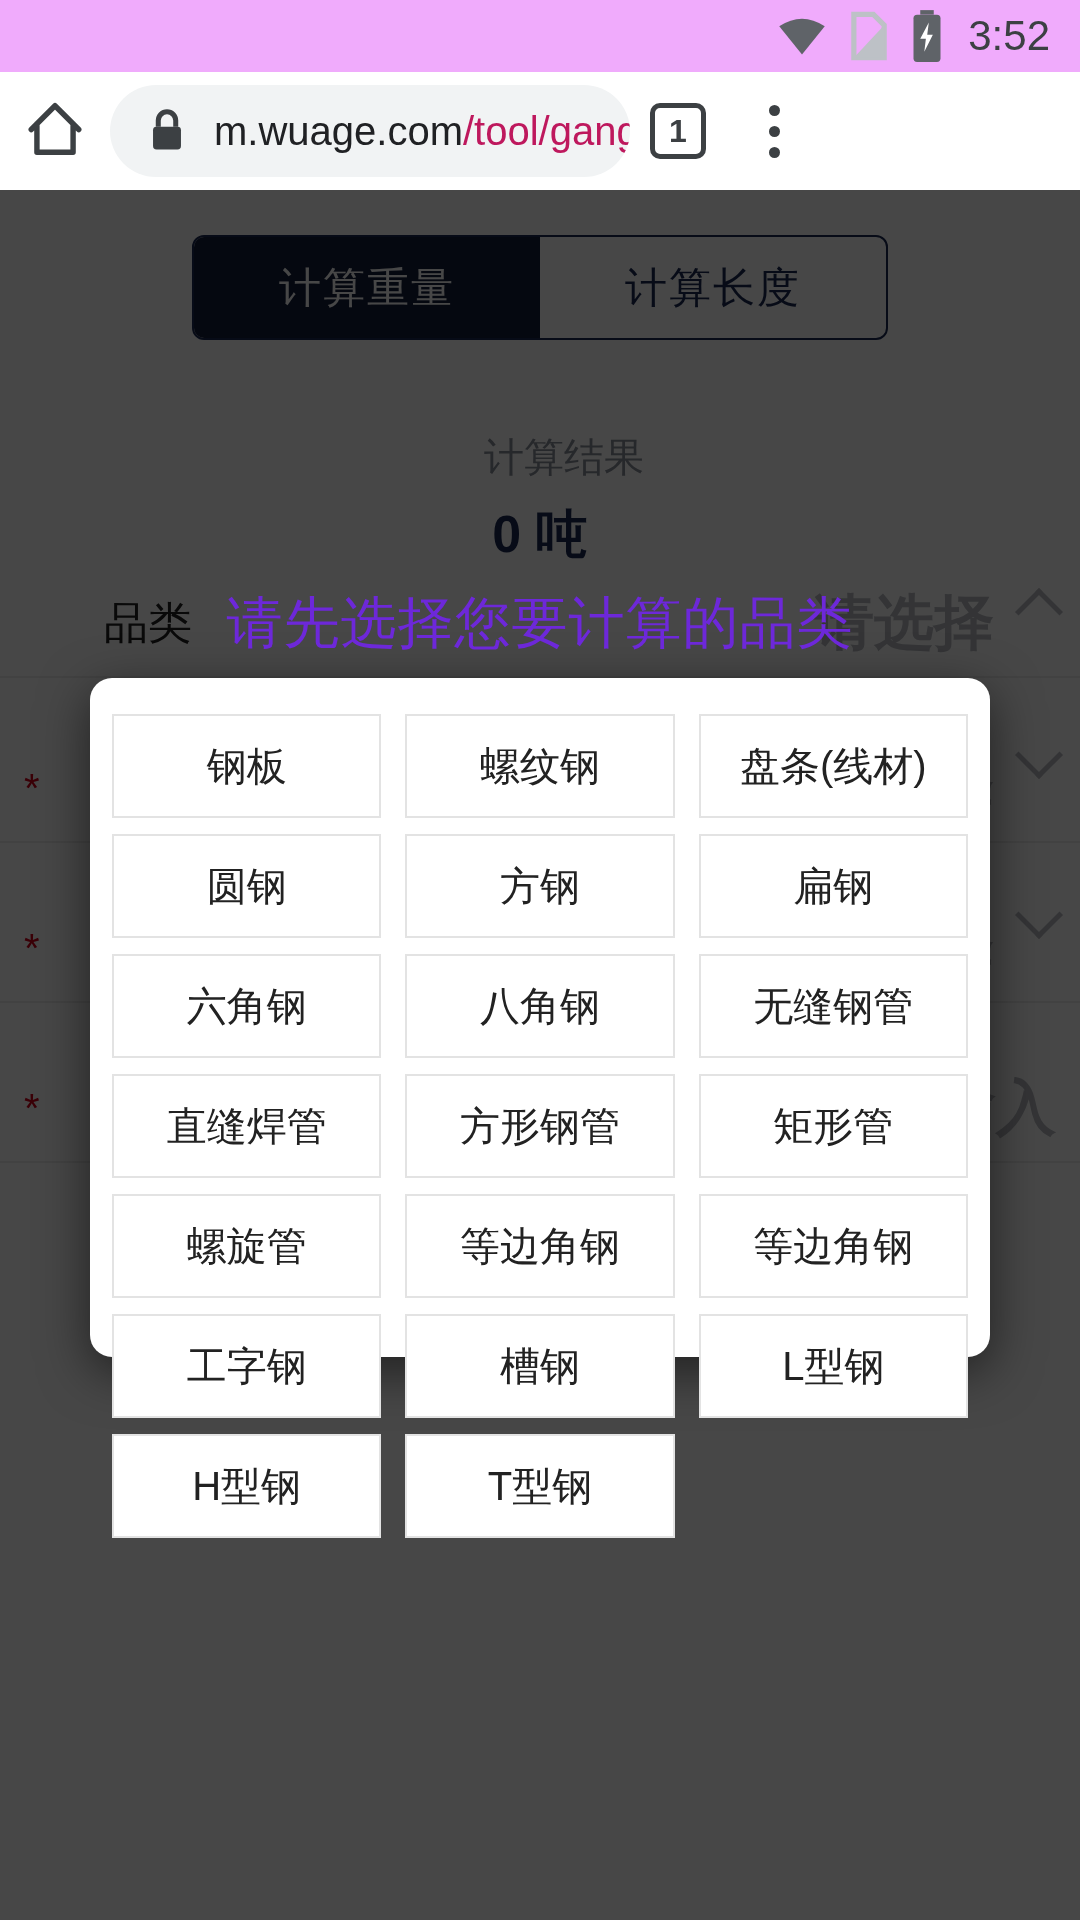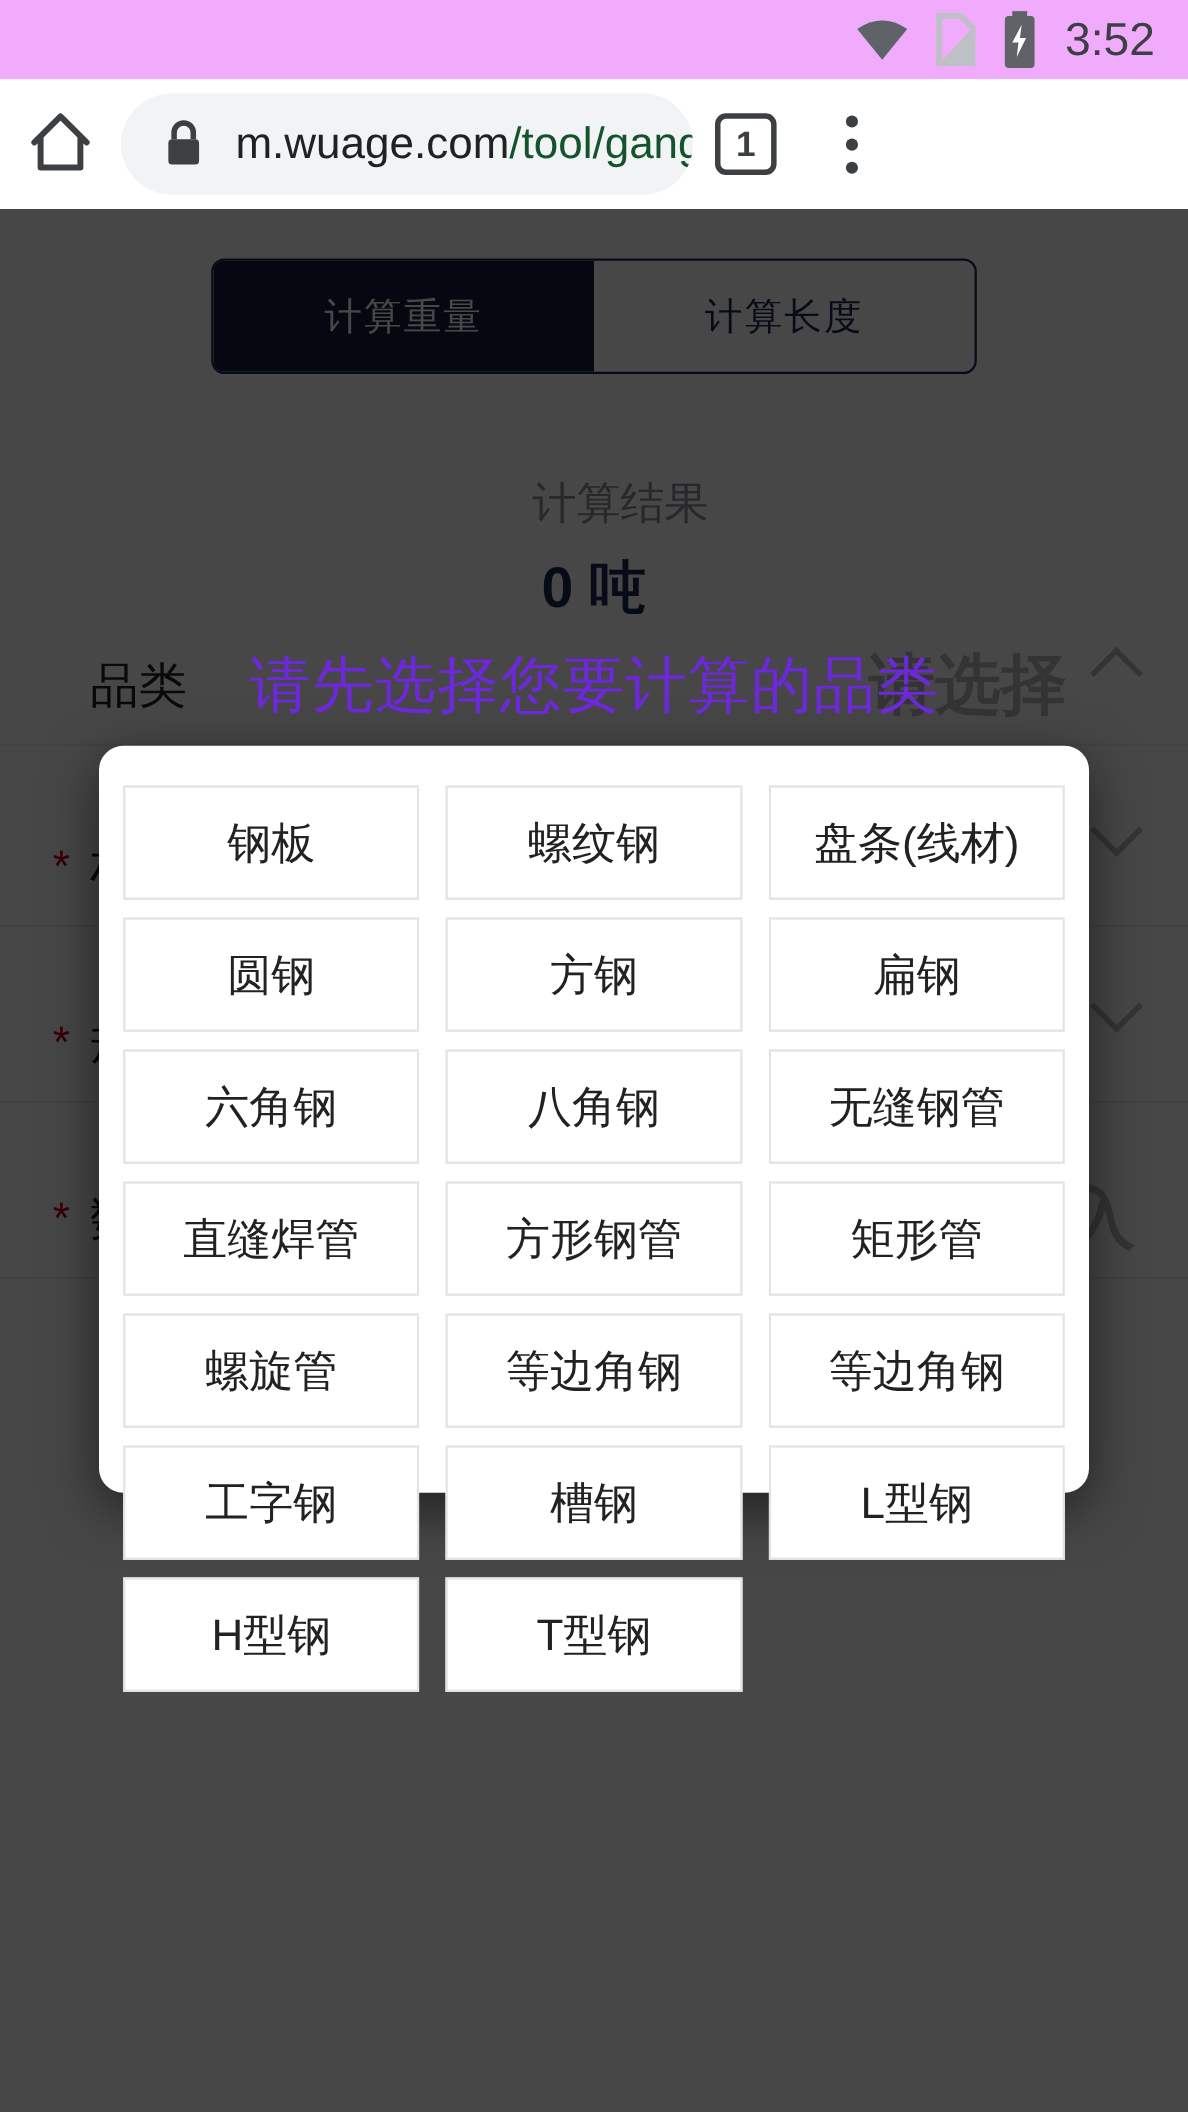--- a/index.html
+++ b/index.html
@@ -38,21 +38,21 @@
     background:#f1f3f4; border-radius:46px;
     display:flex; align-items:center; padding-left:36px;
     overflow:hidden; position:relative;
   }
   .lock-icon { flex:0 0 auto; margin-right:26px; display:flex; align-items:center; }
   .url {
     font-size:40px; white-space:nowrap; color:#202124;
     font-family:"Liberation Sans",sans-serif;
   }
   .url .host { color:#202124; }
-  .url .path { color:#14532d; }
+  .url .path { color:#be185d; }
   .tabcount {
     width:96px; height:118px; display:flex; align-items:center; justify-content:center;
   }
   .tabcount-box {
     width:56px; height:56px; border:5px solid #3c4043; border-radius:10px;
     display:flex; align-items:center; justify-content:center;
     font-size:32px; color:#3c4043; font-weight:bold;
     font-family:"Liberation Sans",sans-serif;
   }
   .menu-btn { width:96px; height:118px; display:flex; align-items:center; justify-content:center; }
@@ -67,37 +67,38 @@
   .page-inner { position:relative; width:1080px; height:1730px; background:#fff; }
 
   .seg-wrap { position:absolute; top:45px; left:192px; width:696px; height:105px; }
   .seg {
     width:100%; height:100%;
     border:2px solid #1b2a52; border-radius:12px;
     display:flex; overflow:hidden;
   }
   .seg-item {
     flex:1; display:flex; align-items:center; justify-content:center;
-    font-size:34px; color:#1b2a52; letter-spacing:2px;
+    font-size:42px; color:#1b2a52; letter-spacing:2px;
   }
   .seg-item.active { background:#141e3c; color:#ffffff; }
 
   .result-label {
     position:absolute; top:240px; left:0; width:1080px;
     text-align:center; font-size:40px; color:#8a8f99;padding-left:48px;
   }
   .result-value {
     position:absolute; top:310px; left:0; width:1080px;
     text-align:center; font-size:52px; color:#1b2a52; font-weight:bold;
   }
 
   .field-row {
     position:absolute; left:0; width:1080px; height:108px;
-    display:flex; align-items:center; padding:0 48px;
+    display:flex; align-items:center; padding:0 24px;
     border-bottom:2px solid #ededed;
+    gap:46px;
   }
   .field-label { font-size:44px; color:#222; }
   .field-star { color:#d0021b; font-size:40px; margin-right:8px; width:26px; display:inline-block; }
   .field-right {
     margin-left:auto; display:flex; align-items:flex-start; gap:28px;
     font-size:60px; color:#b9bcc2;font-weight:bold;
   }
   .chev {
     width:34px; height:34px; border-left:5px solid #b9bcc2; border-top:5px solid #b9bcc2;
     transform:rotate(45deg); margin-top:12px;

